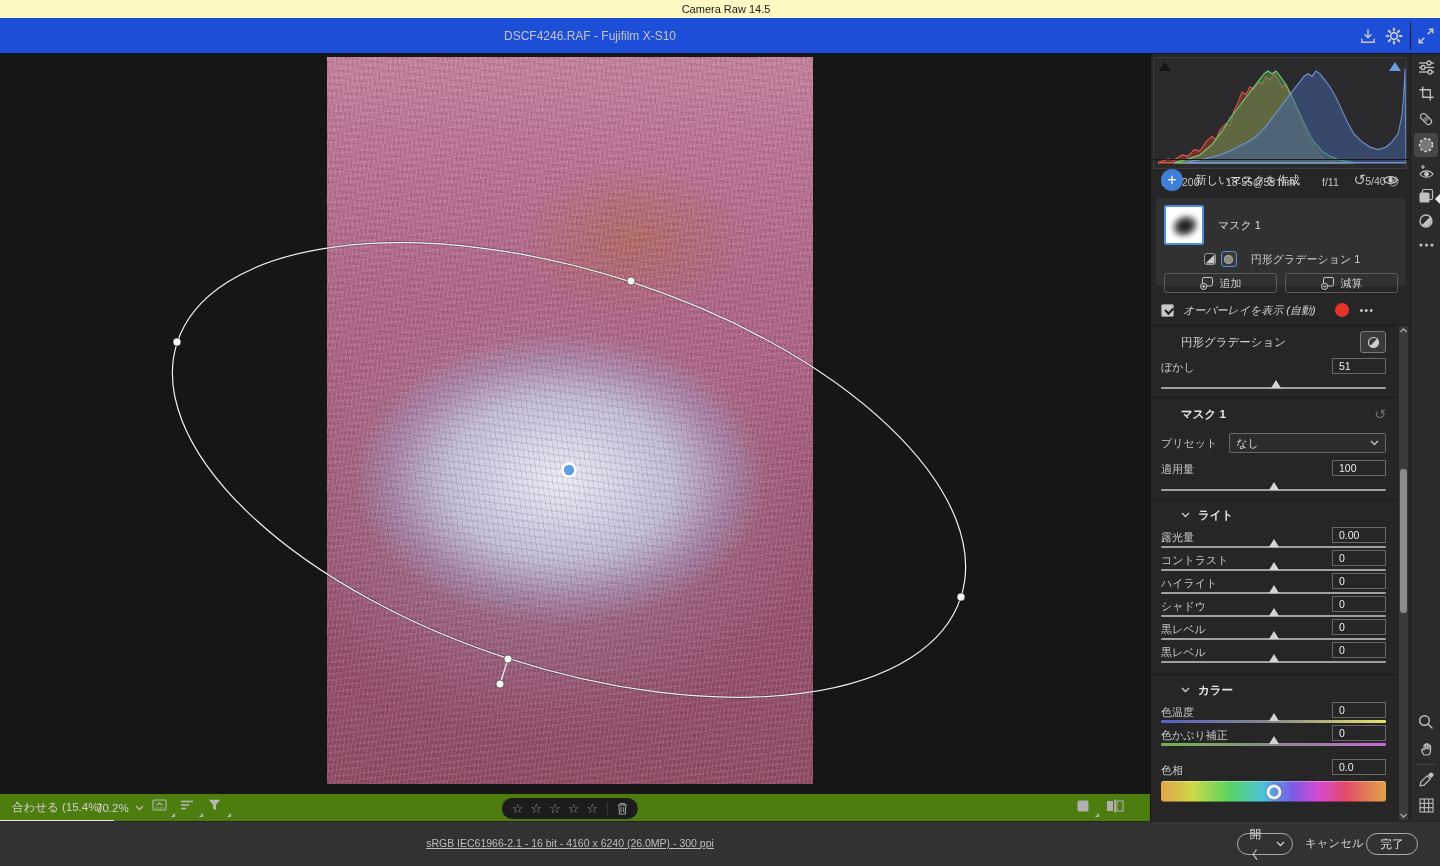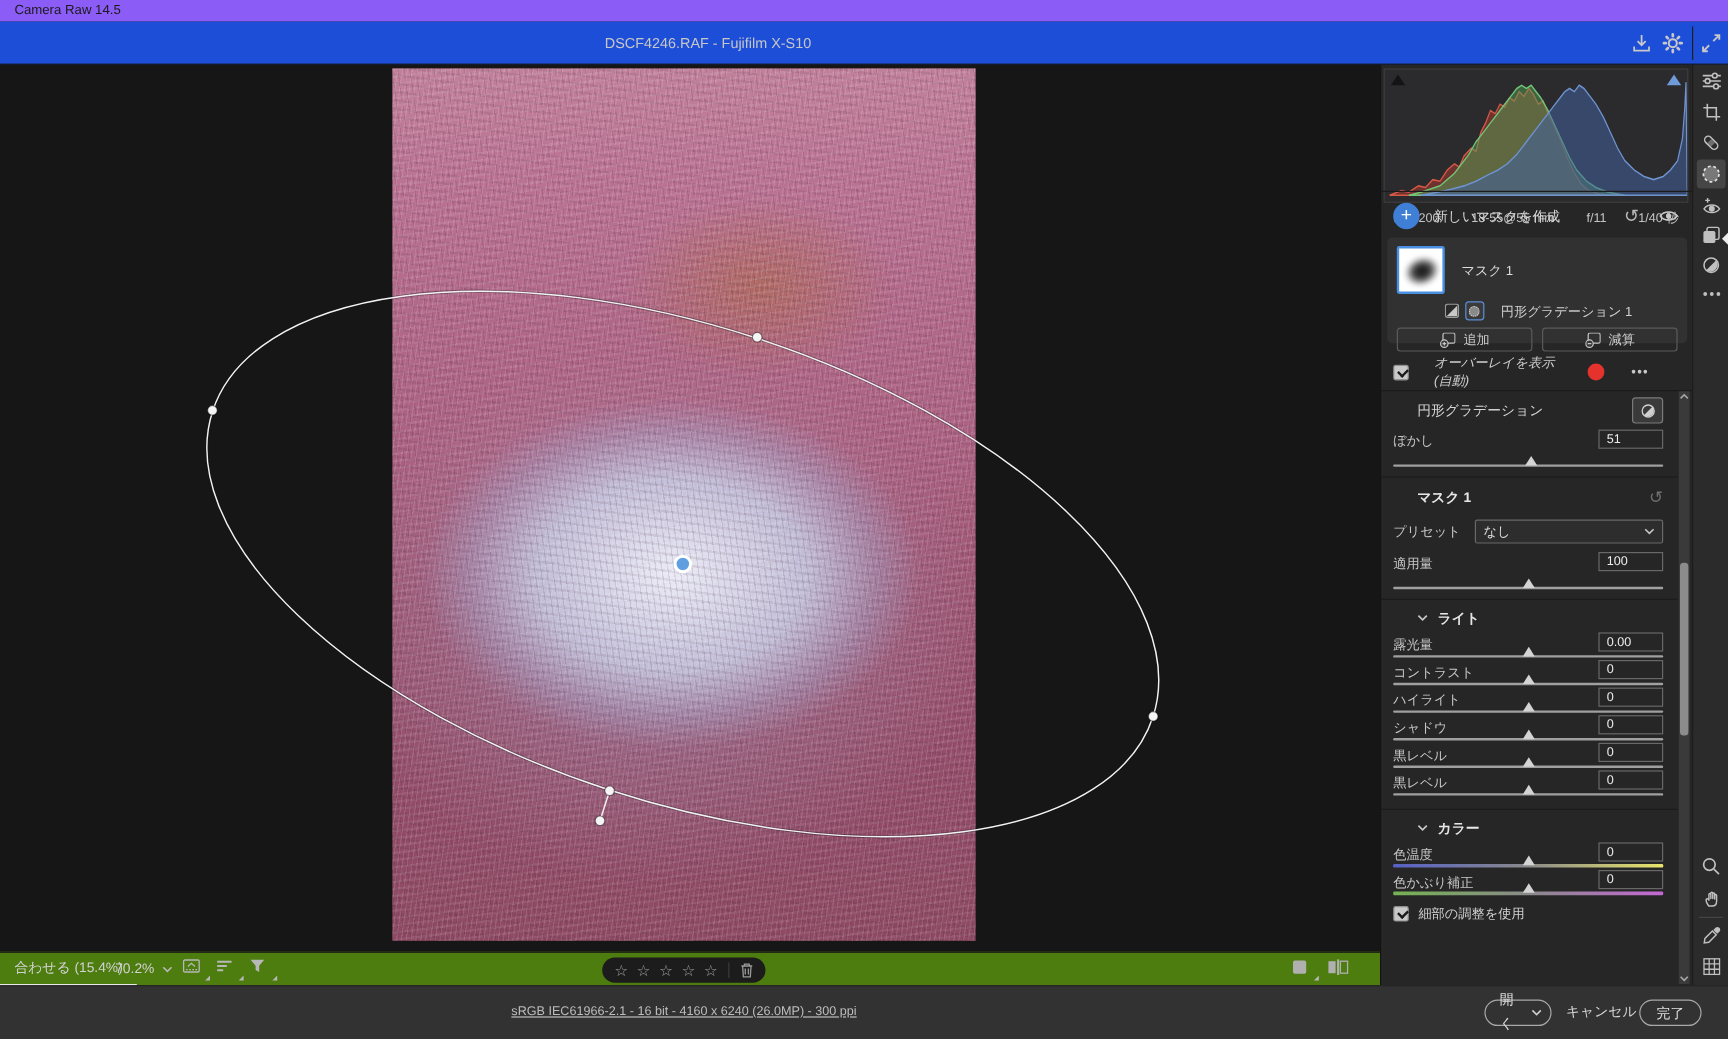--- a/index.html
+++ b/index.html
@@ -1,21 +1,21 @@
 <!DOCTYPE html>
 <html><head>
 <meta charset="utf-8">
 <style>
   * { margin:0; padding:0; box-sizing:border-box; }
   html,body { width:1440px; height:866px; overflow:hidden; background:#161616;
     font-family:"Liberation Sans","DejaVu Sans",sans-serif; }
 
   
-  .titlebar { position:absolute; left:0; top:0; width:1440px; height:18px; background:#8b5cf6;
-    color:#1a1a1a; font-size:11px; line-height:18px; padding-left:12px; }
+  .titlebar { position:absolute; left:0; top:0; width:1440px; height:18px; background:#fef9c3;
+    color:#1a1a1a; font-size:11px; line-height:18px; padding-left:12px;text-align:center; }
 
   
   .appheader { position:absolute; left:0; top:18px; width:1440px; height:36px; background:#1d4ed8;
     border-bottom:1px solid #141414; }
   .appheader .doc-title { position:absolute; left:0; right:260px; top:0; height:36px; text-align:center;
     line-height:36px; color:#c6c6c6; font-size:12px; }
   .hdr-icon { position:absolute; top:9px; width:18px; height:18px; color:#c8c8c8; cursor:pointer; }
   .hdr-divider { position:absolute; top:4px; width:1px; height:28px; background:#1e1e1e; }
 
   
@@ -62,21 +62,21 @@
   .comp-row { display:flex; align-items:center; height:20px; margin-top:2px;justify-content:center; }
   .comp-icon1 { width:12px; height:12px; margin-left:2px; }
   .comp-icon2 { width:16px; height:16px; border:1px solid #5a8fd6; border-radius:3px; background:#3a3a3a; margin-left:5px;
     display:flex; align-items:center; justify-content:center; }
   .comp-icon2 b { width:9px; height:9px; border:1.4px dotted #cfcfcf; border-radius:50%; background:#8a8a8a; }
   .comp-name { margin-left:14px; color:#d0d0d0; }
   .addsub-row { display:flex; gap:8px; margin-top:4px; }
   .addsub-btn { flex:1; height:20px; border:1px solid #5a5a5a; border-radius:3px; background:transparent; color:#c8c8c8;
     font-size:11px; display:flex; align-items:center; justify-content:center; gap:7px; cursor:pointer; }
 
-  .overlay-row { position:absolute; left:0; top:242px; width:233px; height:28px; display:flex; align-items:center; padding:0 10px;gap:12px; }
+  .overlay-row { position:absolute; left:0; top:242px; width:233px; height:28px; display:flex; align-items:center; padding:0 10px; }
   .overlay-label { font-style:italic; color:#cfcfcf; margin-left:9px; flex:1; }
   .red-dot { width:14px; height:14px; border-radius:50%; background:#e5322d; margin-right:10px; cursor:pointer; }
   .more-dots { color:#c8c8c8; letter-spacing:1px; font-size:11px; cursor:pointer; }
 
   .checkbox { width:13px; height:13px; background:#c9c9c9; border:1px solid #8e8e8e; border-radius:2px; position:relative; cursor:pointer; }
   .checkbox::after { content:""; position:absolute; left:2.5px; top:2.5px; width:6px; height:3.5px;
     border-left:2px solid #1a1a1a; border-bottom:2px solid #1a1a1a; transform:rotate(-45deg); }
 
   
   .settings { position:absolute; left:0; top:272px; width:247px; height:495px; padding:0 12px 0 10px; }
@@ -214,21 +214,21 @@
         <path fill="#4f9e52" fill-opacity="0.5" stroke="#72c577" stroke-width="1" d="M20,80 L30,78 L38,76 L46,74 L52,70 L58,66 L64,60 L70,54 L76,46 L82,40 L88,34 L94,28 L100,22 L106,16 L110,12 L114,10 L118,12 L122,10 L126,14 L130,18 L136,26 L142,36 L148,46 L154,56 L160,64 L168,71 L176,75 L186,78 L200,80 Z"></path>
         <path fill="#41619e" fill-opacity="0.55" stroke="#6e93cf" stroke-width="1" d="M30,80 L44,78 L56,76 L66,74 L76,71 L86,67 L94,64 L102,60 L110,54 L118,46 L126,38 L134,30 L140,24 L146,18 L150,14 L154,12 L158,14 L162,10 L166,12 L170,16 L176,22 L182,30 L188,40 L194,50 L200,58 L208,64 L216,68 L224,70 L232,68 L238,64 L244,58 L248,44 L250,24 L251,8 L252,80 Z"></path>
       </svg>
       <span class="clip-tri" style="left:5px; border-bottom:9px solid #141414;"></span>
       <span class="clip-tri" style="right:5px; border-bottom:9px solid #6f9bd8;"></span>
     </div>
     <div class="exif-row">
       <span>ISO 200</span>
       <span>18-55@55 mm</span>
       <span>f/11</span>
-      <span>1/40 秒</span>
+      <span>5/40 秒</span>
     </div>
   </div>
   <div class="panel-div" style="top:105px;"></div>
 
   <div class="create-row">
     <span class="plus-circle">+</span>
     <span class="create-label">新しいマスクを作成</span>
     <span class="undo-glyph">↺</span>
     <span style="margin-right:12px; cursor:pointer;">
       <svg width="17" height="12" viewBox="0 0 16 12">
@@ -391,20 +391,27 @@
           <span class="sthumb" style="left: 50%;"></span>
         </div>
     </div>
     <div class="srow compact">
       <span class="slabel">色かぶり補正</span>
       <span class="sval">0</span>
       <div class="strack tint">
           <span class="sthumb" style="left: 50%;"></span>
         </div>
     </div>
+    <div class="hue-row">
+      <span class="slabel">色相</span>
+      <span class="sval" style="top:-2px;">0.0</span>
+      <div class="hue-bar">
+        <span class="hue-handle" style="left: 50%;"></span>
+      </div>
+    </div>
     <div class="fine-row">
       <span class="checkbox"></span>
       <span>細部の調整を使用</span>
     </div>
   </div>
 
   <div class="scrollbar">
     <span class="sb-chev" style="top:0;">
       <svg width="9" height="10" viewBox="0 0 9 10">
           <path d="M1.5,6 L4.5,3 L7.5,6" fill="none" stroke="#aaa" stroke-width="1.3"></path>

